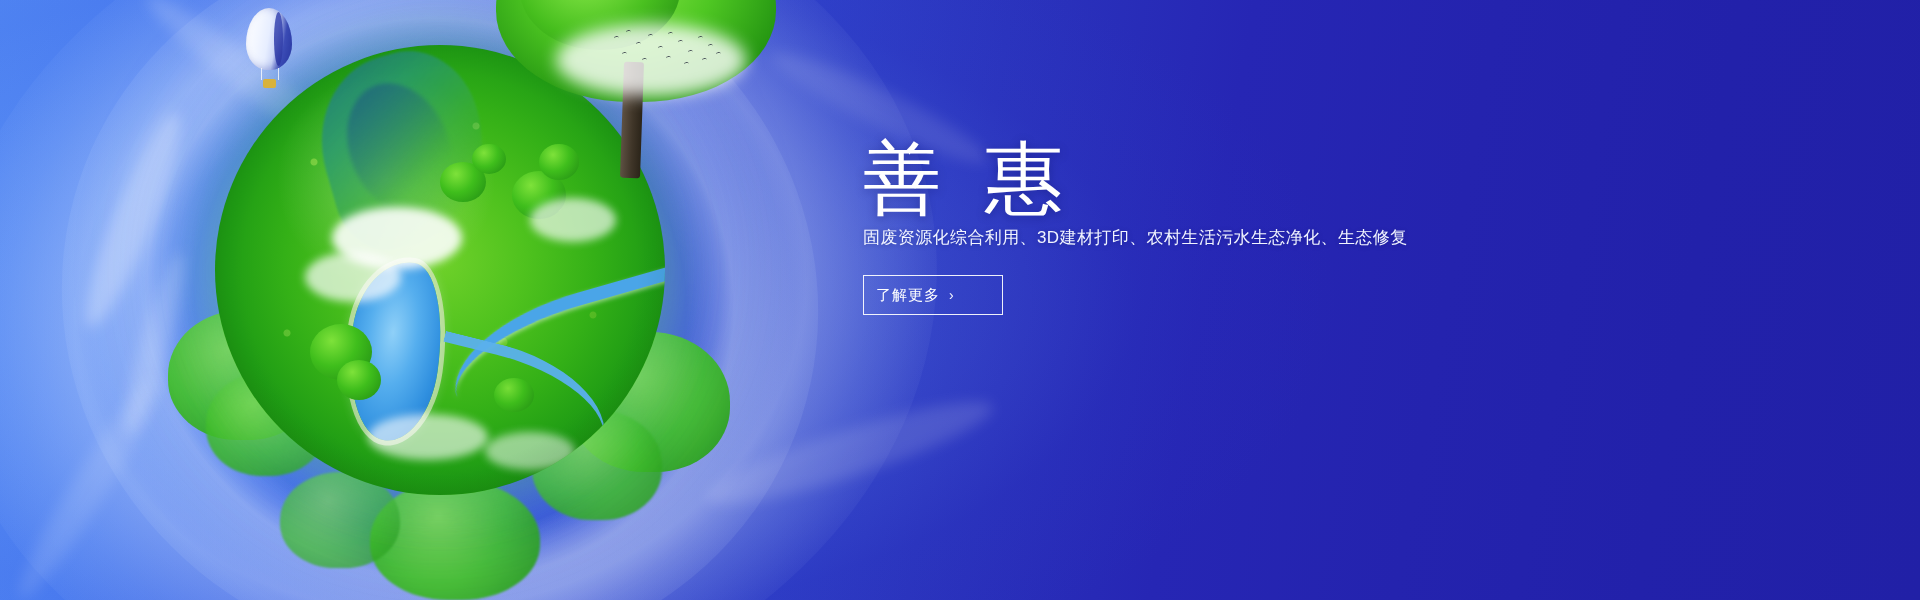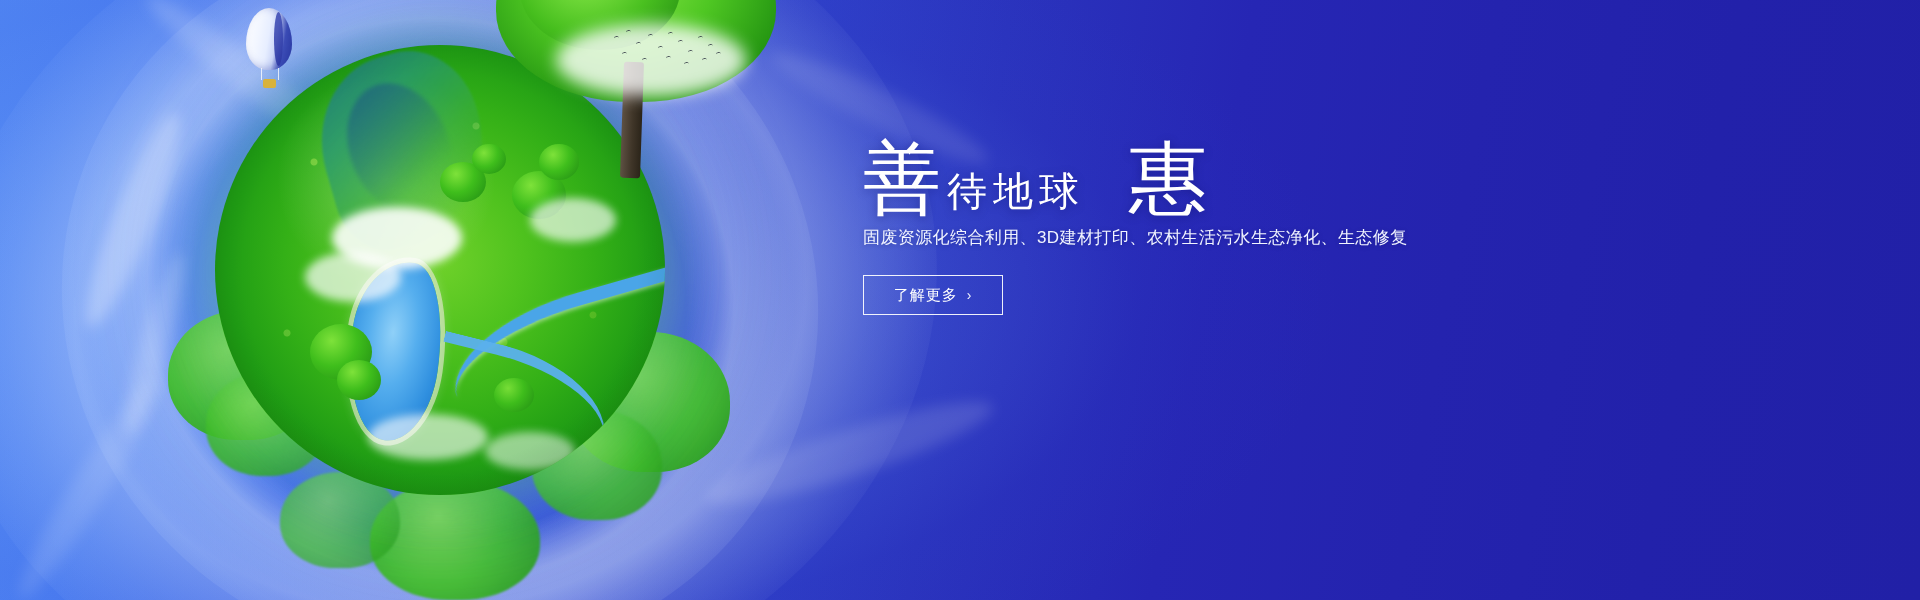--- a/index.html
+++ b/index.html
@@ -212,21 +212,21 @@
     color:#ffffff;font-size:25px;letter-spacing:8px;font-weight:400;
     margin-top:14px;white-space:nowrap;
     text-shadow:0 1px 6px rgba(8,12,80,.30);
   }
   .desc{
     color:#f1f4ff;font-size:17px;letter-spacing:.4px;font-weight:400;
     margin-top:0;white-space:nowrap;
     text-shadow:0 1px 5px rgba(8,12,80,.30);
   }
   .cta{
-    display:inline-flex;align-items:center;justify-content:center;
+    display:inline-flex;align-items:center;justify-content:flex-start;
     margin-top:26px;width:114px;height:38px;padding:0 12px;
     border:1px solid rgba(255,255,255,.92);background:transparent;
     color:#ffffff;font-size:15px;letter-spacing:1px;
     cursor:pointer;box-sizing:content-box;
   }
   .cta .chev{margin-left:9px;font-size:14px;opacity:.95;}
 </style>
 </head>
 <body>
 
@@ -305,21 +305,20 @@
       <div class="bird" style="left:92px;top:30px"></div>
       <div class="bird" style="left:106px;top:24px"></div>
     </div>
 
   </div>
 
   <div id="text-block">
 
     <div class="headline">
       <span class="hl-big">善</span>
-      <span class="hl-small">待地球</span>
       <span class="hl-gap"></span>
       <span class="hl-big">惠</span>
     </div>
 
 
     <div class="desc">固废资源化综合利用、3D建材打印、农村生活污水生态净化、生态修复</div>
 
     <div class="cta">
       <span>了解更多</span>
       <span class="chev">›</span>

